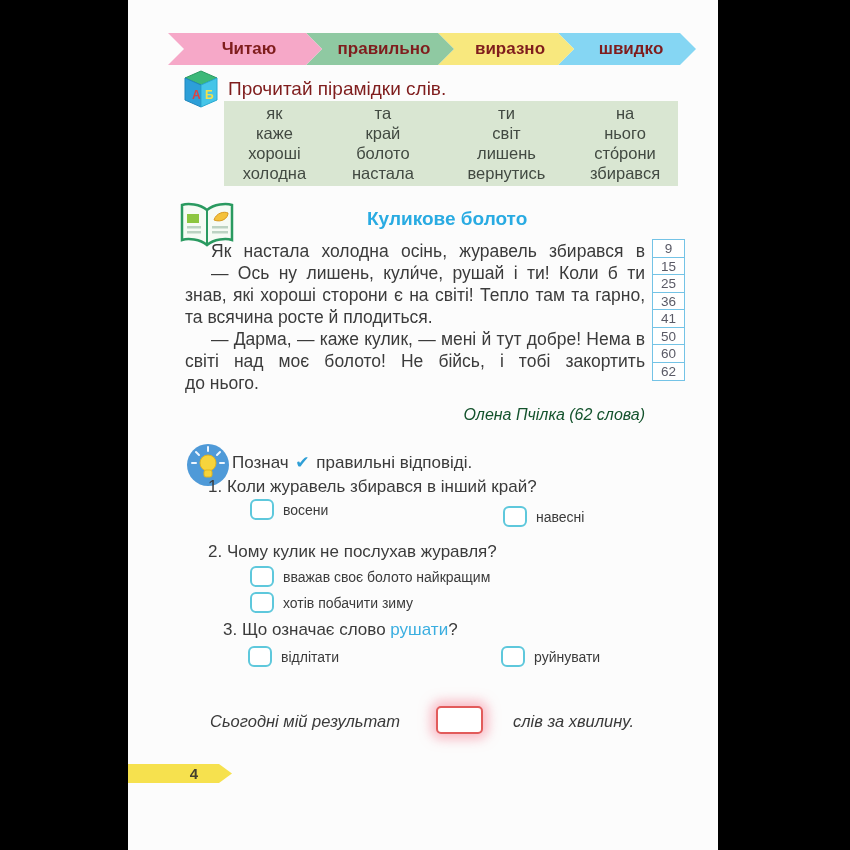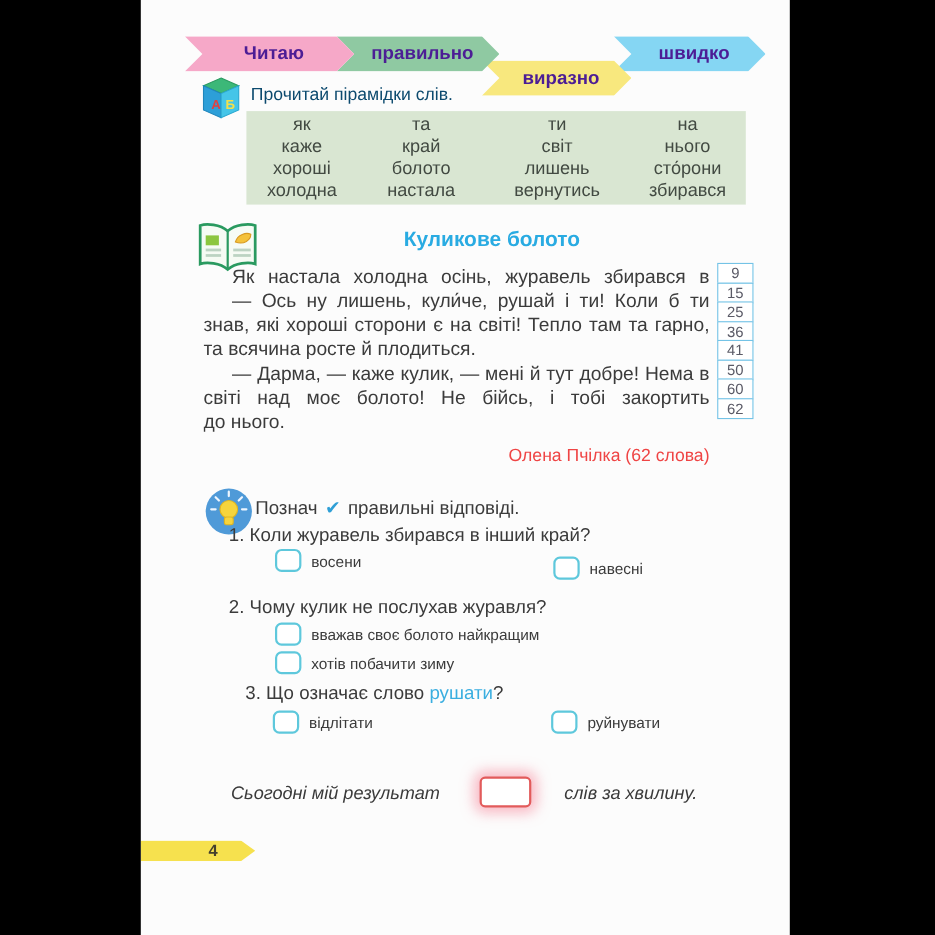--- a/index.html
+++ b/index.html
@@ -8,31 +8,31 @@
     font-family:"Liberation Sans","DejaVu Sans",sans-serif;
   }
   .page{
     position:absolute;left:128px;top:0;width:590px;height:850px;
     background:#fcfcfc;
   }
   
   .ribbons{position:absolute;left:40px;top:33px;display:flex;height:32px;}
   .ribbon{
     height:32px;line-height:32px;text-align:center;font-size:17px;font-weight:bold;
-    color:#4c1d95;
+    color:#7f1d1d;
     clip-path:polygon(0 0,calc(100% - 16px) 0,100% 50%,calc(100% - 16px) 100%,0 100%,16px 50%);
     padding:0 6px 0 14px;box-sizing:border-box;
   }
   .ribbon.r0{width:154px;background:#f6a8c8;z-index:4;}
   .ribbon.r1{width:148px;background:#8fc9a2;z-index:3;margin-left:-16px;}
-  .ribbon.r2{width:136px;background:#f8e87e;z-index:2;margin-left:-16px;margin-top:22px;}
+  .ribbon.r2{width:136px;background:#f8e87e;z-index:2;margin-left:-16px;}
   .ribbon.r3{width:138px;background:#85d6f3;z-index:1;margin-left:-16px;}
   
   .cube-icon{position:absolute;left:55px;top:70px;}
-  .task1-text{position:absolute;left:100px;top:78px;font-size:16px;color:#0c4a6e;}
+  .task1-text{position:absolute;left:100px;top:78px;font-size:19px;color:#7f1d1d;}
   .pyramid{
     position:absolute;left:96px;top:101px;width:454px;height:85px;
     background:#d9e6d2;display:grid;grid-template-columns:1fr 1.15fr 1.3fr 1.05fr;
     align-items:start;padding-top:2px;box-sizing:border-box;
   }
   .pyr-col{text-align:center;font-size:16.5px;color:#424a42;line-height:20px;}
   .pyr-col div{white-space:nowrap;}
   
   .book-icon{position:absolute;left:50px;top:200px;}
   .story-title{
@@ -44,21 +44,21 @@
   .jl::after{content:"";display:inline-block;width:100%;}
   .ind{text-indent:26px;}
   .counts{position:absolute;left:524px;top:239px;width:33px;}
   .count-box{
     width:33px;height:19px;border:1.5px solid #74c3e6;background:#fff;box-sizing:border-box;
     text-align:center;font-size:13.5px;line-height:17px;color:#5a5a66;margin-top:-1.5px;
   }
   .count-box:first-child{margin-top:0;}
   .author{
     position:absolute;left:57px;top:406px;width:460px;text-align:right;
-    font-size:16px;color:#ef4444;
+    font-style:italic;font-size:16px;color:#14532d;
   }
   
   .bulb-icon{position:absolute;left:58px;top:443px;}
   .q-intro{position:absolute;left:104px;top:452px;font-size:17px;color:#3b3b3b;}
   .q-intro .check{color:#2f9fd6;font-weight:bold;padding:0 2px;}
   .q-label{position:absolute;font-size:17px;color:#3b3b3b;}
   .q1-label{left:80px;top:477px;}
   .q2-label{left:80px;top:542px;}
   .q3-label{left:95px;top:620px;text-align:right;}
   .hl{color:#3aaee0;}

